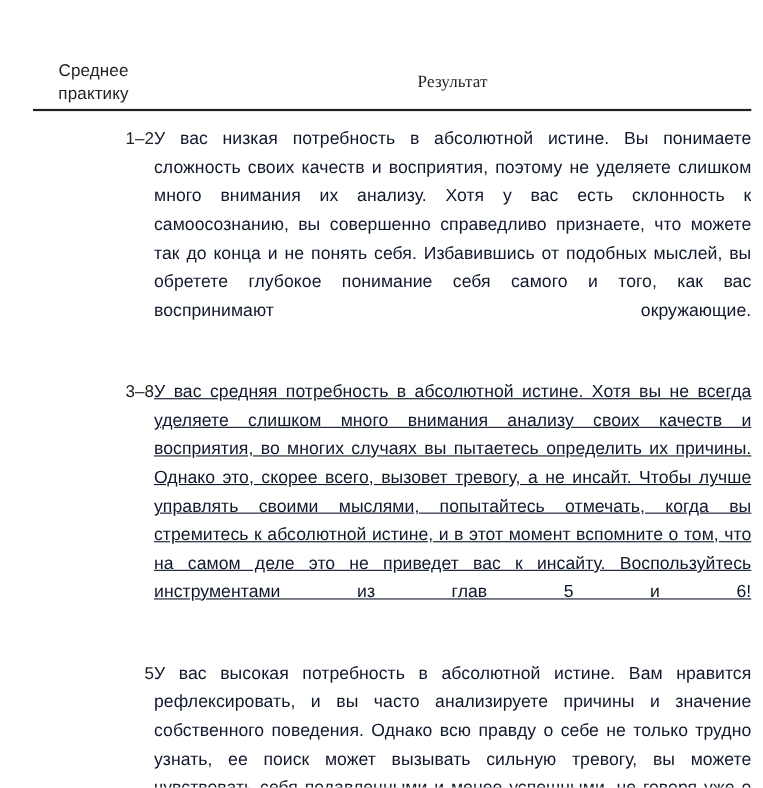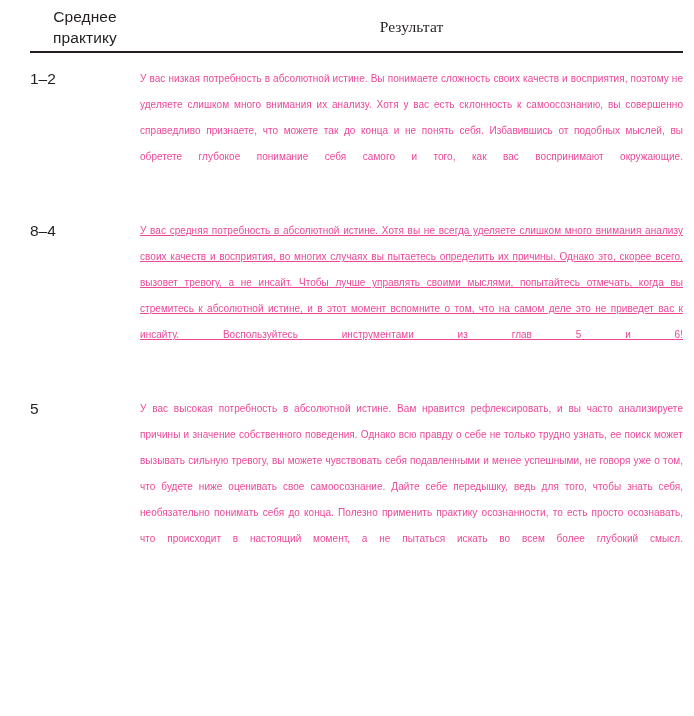--- a/index.html
+++ b/index.html
@@ -19,20 +19,21 @@
     position: relative;
     width: 694px;
     height: 716px;
     box-sizing: border-box;
   }
 
   
   .table-head {
     position: relative;
     height: 51px;
+    margin-top: 48px;
   }
   .head-avg {
     position: absolute;
     left: 30px;
     top: 6px;
     width: 110px;
     text-align: center;
     font-size: 15.5px;
     line-height: 21px;
     color: #231f20;
@@ -74,33 +75,33 @@
   }
   .row {
     position: relative;
     display: flex;
     align-items: flex-start;
   }
   .row-avg {
     flex: 0 0 110px;
     width: 110px;
     margin-left: 30px;
-    text-align: left;
+    text-align: right;
     font-size: 15.5px;
     line-height: 26px;
     color: #231f20;
     padding-top: 16px;
     box-sizing: border-box;
   }
   .row-result {
     flex: 0 0 543px;
     width: 543px;
-    font-size: 10px;
+    font-size: 16px;
     line-height: 26px;
-    color: #ec4899;
+    color: #0f172a;
     text-align: justify;
     text-justify: inter-word;
     padding-top: 16px;
     padding-bottom: 6px;
     box-sizing: border-box;
     hyphens: manual;
     letter-spacing: .05px;
   }
   .row-result p {
     margin: 0;
@@ -137,21 +138,21 @@
   <div class="rows">
 
     <div class="row row-1">
       <div class="row-avg">1–2</div>
       <div class="row-result">
         <p>У вас низкая потребность в абсолютной истине. Вы понимаете сложность своих качеств и восприятия, поэтому не уделяете слишком много внимания их анализу. Хотя у вас есть склонность к самоосознанию, вы совершенно справедливо признаете, что можете так до конца и не понять себя. Избавившись от подобных мыслей, вы обретете глубокое понимание себя самого и того, как вас воспринимают окружающие.</p>
       </div>
     </div>
 
     <div class="row row-2">
-      <div class="row-avg">8–4</div>
+      <div class="row-avg">3–8</div>
       <div class="row-result">
         <p>У вас средняя потребность в абсолютной истине. Хотя вы не всегда уделяете слишком много внимания анализу своих качеств и восприятия, во многих случаях вы пытаетесь определить их причины. Однако это, скорее всего, вызовет тревогу, а не инсайт. Чтобы лучше управлять своими мыслями, попытайтесь отмечать, когда вы стремитесь к абсолютной истине, и в этот момент вспомните о том, что на самом деле это не приведет вас к инсайту. Воспользуйтесь инструментами из глав 5 и 6!</p>
       </div>
     </div>
 
     <div class="row row-3">
       <div class="row-avg">5</div>
       <div class="row-result">
         <p>У вас высокая потребность в абсолютной истине. Вам нравится рефлексировать, и вы часто анализируете причины и значение собственного поведения. Однако всю правду о себе не только трудно узнать, ее поиск может вызывать сильную тревогу, вы можете чувствовать себя подавленными и менее успешными, не говоря уже о том, что будете ниже оценивать свое самоосознание. Дайте себе передышку, ведь для того, чтобы знать себя, необязательно понимать себя до конца. Полезно применить практику осознанности, то есть просто осознавать, что происходит в настоящий момент, а не пытаться искать во всем более глубокий смысл.</p>
       </div>

